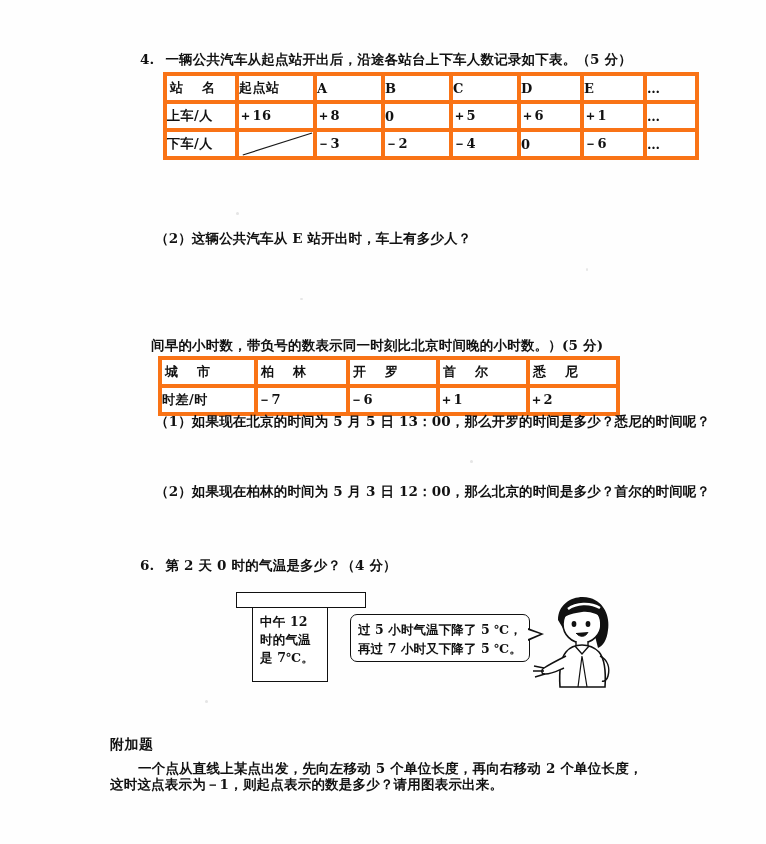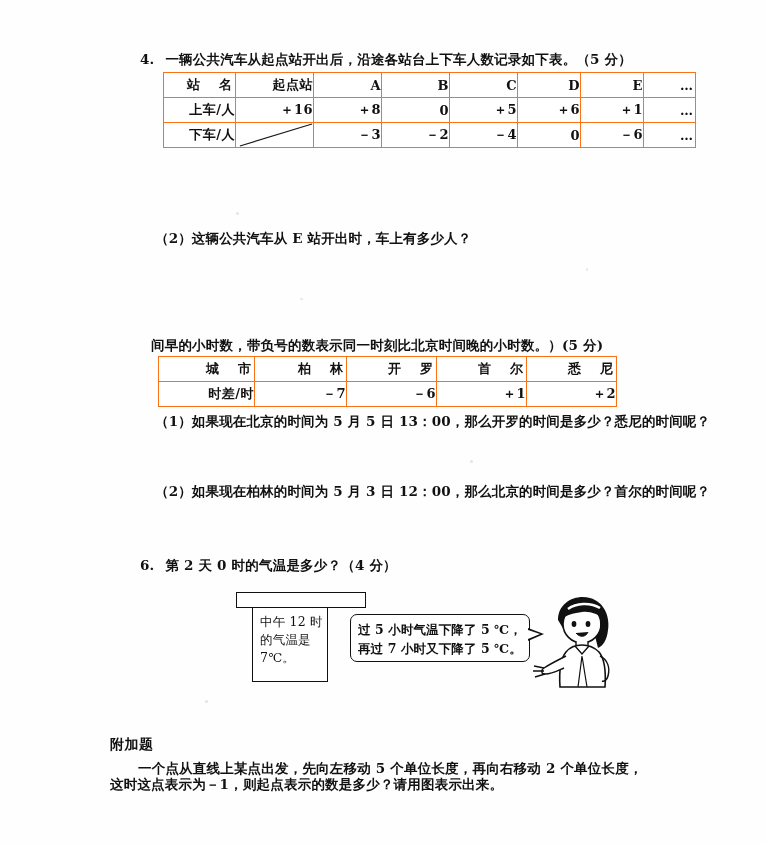--- a/index.html
+++ b/index.html
@@ -41,22 +41,22 @@
   }
 
   
   .dtable {
     position: absolute;
     border-collapse: collapse;
     table-layout: fixed;
     background: #ffffff;
   }
   .dtable td {
-    border: 1px solid #f97316;
-    text-align: right;
+    border: 4px solid #f97316;
+    text-align: left;
     vertical-align: middle;
     font-size: 13px;
     font-weight: 600;
     padding: 0;
     height: 24px;
     letter-spacing: 0.5px;
   }
   .dtable .hdr {
     letter-spacing: 3px;
     padding-left: 3px;
@@ -104,21 +104,21 @@
     top: 16px;
     width: 76px;
     height: 74px;
     border: 1.4px solid #111;
     border-top: none;
     background: #fff;
     box-sizing: border-box;
     padding: 5px 4px 0 7px;
     font-size: 12.5px;
     line-height: 18px;
-    font-weight: 400;
+    font-weight: 700;
     letter-spacing: 0.2px;
   }
   .bubble {
     position: absolute;
     left: 122px;
     top: 22px;
     width: 180px;
     height: 48px;
     border: 1.6px solid #111;
     border-radius: 7px;

